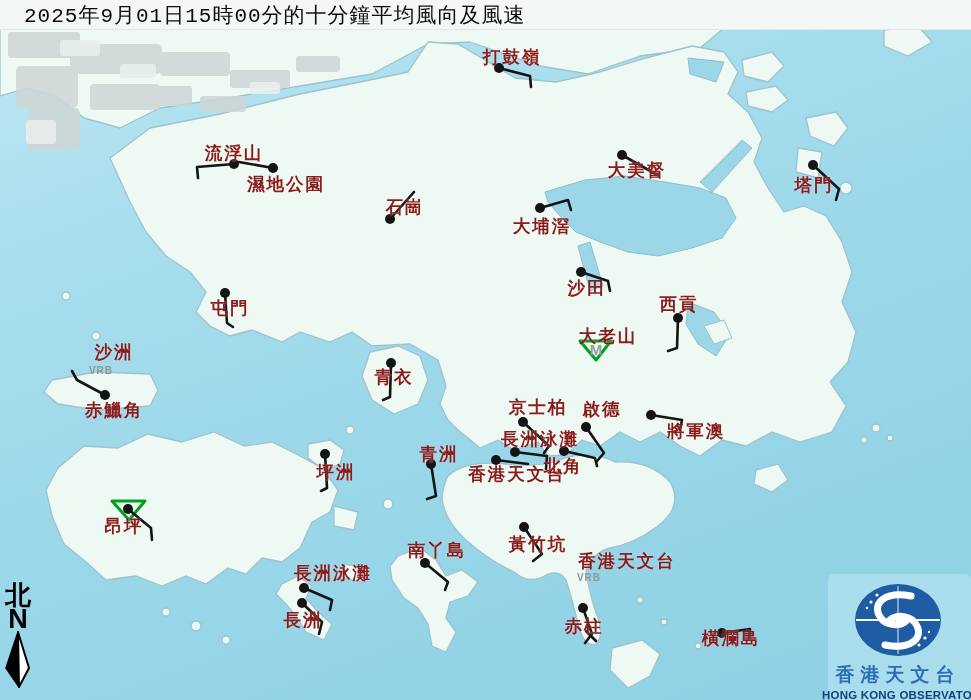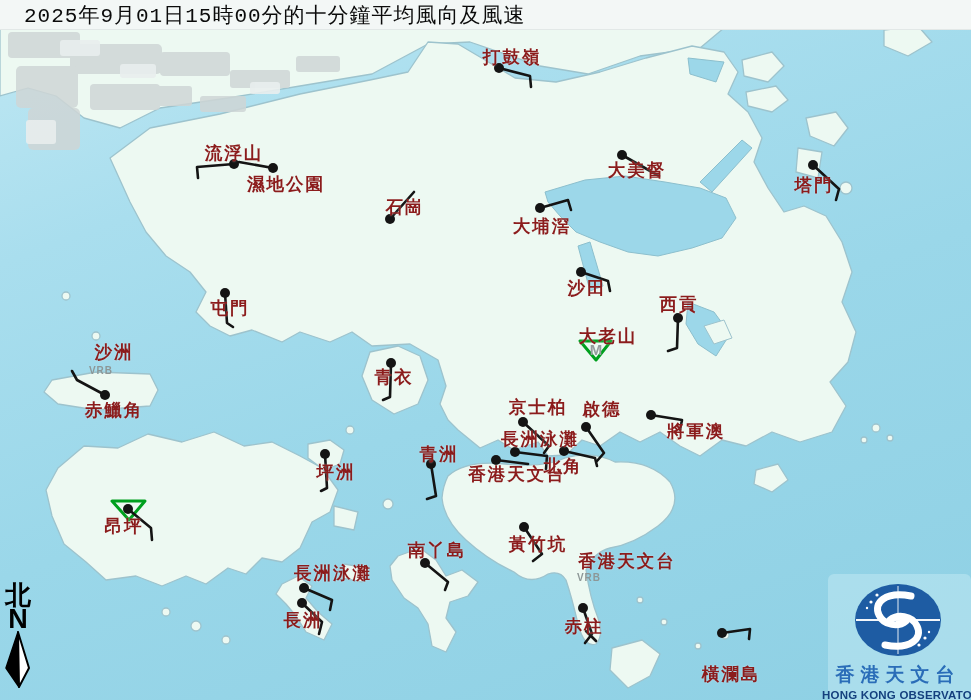--- a/index.html
+++ b/index.html
@@ -221,21 +221,21 @@
       <div class="station-label" style="left: 439px; top: 454px;">青洲</div>
       <div class="station-label" style="left: 336px; top: 472px; font-family: Liberation Serif, serif;">坪洲</div>
       <div class="station-label" style="left: 124px; top: 526px;">昂坪</div>
       <div class="station-label" style="left: 437px; top: 550px;">南丫島</div>
       <div class="station-label" style="left: 538px; top: 544px;">黃竹坑</div>
       <div class="station-label" style="left: 627px; top: 561px;">香港天文台</div>
       <div class="vrb-label" style="left: 589px; top: 577px;">VRB</div>
       <div class="station-label" style="left: 325px; top: 573px; margin-left: 8px;">長洲泳灘</div>
       <div class="station-label" style="left: 303px; top: 620px;">長洲</div>
       <div class="station-label" style="left: 584px; top: 626px;">赤柱</div>
-      <div class="station-label" style="left: 731px; top: 638px; margin-top: 36px;">橫瀾島</div>
+      <div class="station-label" style="left: 731px; top: 638px;">橫瀾島</div>
     </div>
 
   <div class="compass">
     <div class="compass-cn">北</div>
     <div class="compass-n">N</div>
     <svg width="34" height="60" viewBox="0 0 34 60">
       <polygon points="17,1 5,37 18,56" fill="#000" stroke="#000" stroke-width="1.5" stroke-linejoin="round"></polygon>
       <polygon points="17,1 28,37 18,56" fill="#fff" stroke="#000" stroke-width="2" stroke-linejoin="round"></polygon>
     </svg>
   </div>

